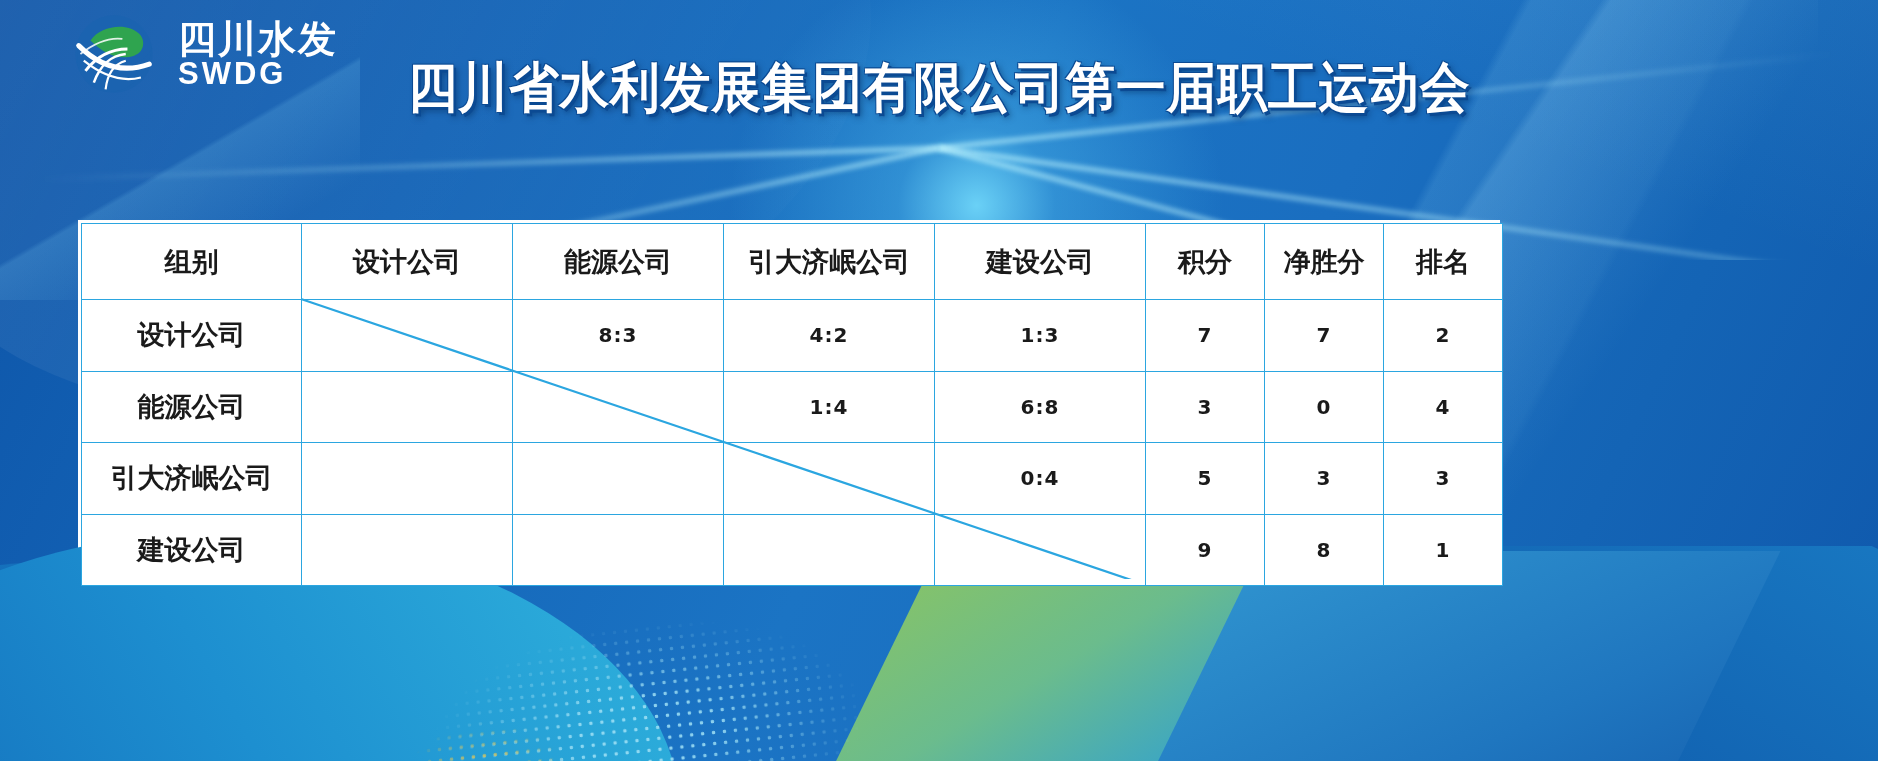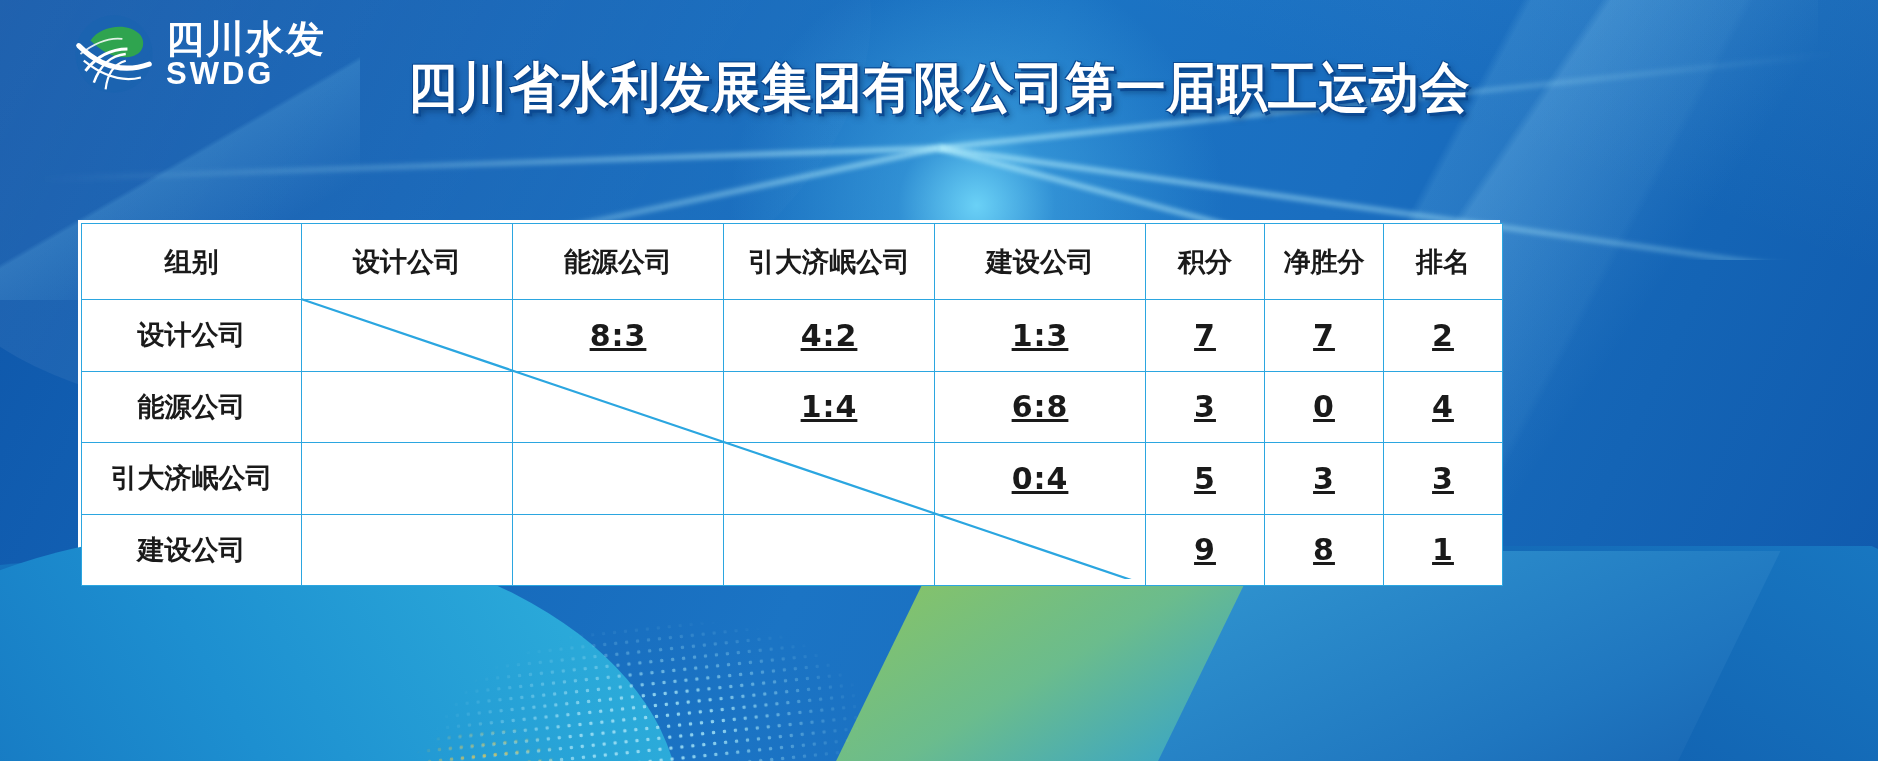--- a/index.html
+++ b/index.html
@@ -82,21 +82,21 @@
   .b-dots-y{
     position:absolute;left:390px;bottom:-60px;width:230px;height:150px;
     background-image:radial-gradient(circle, rgba(240,200,70,.9) 1.6px, rgba(0,0,0,0) 2.1px);
     background-size:11px 11px;
     -webkit-mask-image:radial-gradient(ellipse 50% 55% at 40% 72%, #000 15%, rgba(0,0,0,0) 72%);
     mask-image:radial-gradient(ellipse 50% 55% at 40% 72%, #000 15%, rgba(0,0,0,0) 72%);
     transform:rotate(-6deg);
   }
 
   
-  #logo{position:absolute;left:72px;top:8px;width:280px;height:92px;display:flex;align-items:center;gap:10px;}
+  #logo{position:absolute;left:72px;top:8px;width:280px;height:92px;display:flex;align-items:center;gap:22px;}
   #logo .mark{width:84px;height:84px;flex:0 0 84px;}
   #logo .words{display:flex;flex-direction:column;line-height:1;}
   #logo .cn{
     font-size:38px;font-weight:700;color:#fff;letter-spacing:2px;
     font-family:"DejaVu Sans","Liberation Sans",sans-serif;
   }
   #logo .en{
     font-size:31px;font-weight:700;color:#fff;letter-spacing:3px;
     font-family:"Liberation Sans",sans-serif;
   }
@@ -134,21 +134,21 @@
   table#standings td{
     border:1px solid #2ba6e0;
     text-align:center;vertical-align:middle;
     color:#1a1a1a;
     font-family:"DejaVu Sans","Liberation Sans",sans-serif;
     font-weight:700;
     font-size:27px;
     padding:0;
   }
   table#standings tr.head td{font-size:27px;font-weight:700;}
-  table#standings td.num{font-size:30px;letter-spacing:1px;text-decoration:underline;}
+  table#standings td.num{font-size:20px;letter-spacing:1px;}
   table#standings tr{height:71.5px;}
   table#standings tr.head{height:76px;}
   
   col.c-team{width:220px;}
   col.c-opp{width:211px;}
   col.c-wide{width:211px;}
   col.c-stat{width:119px;}
 
   
   #diag{

